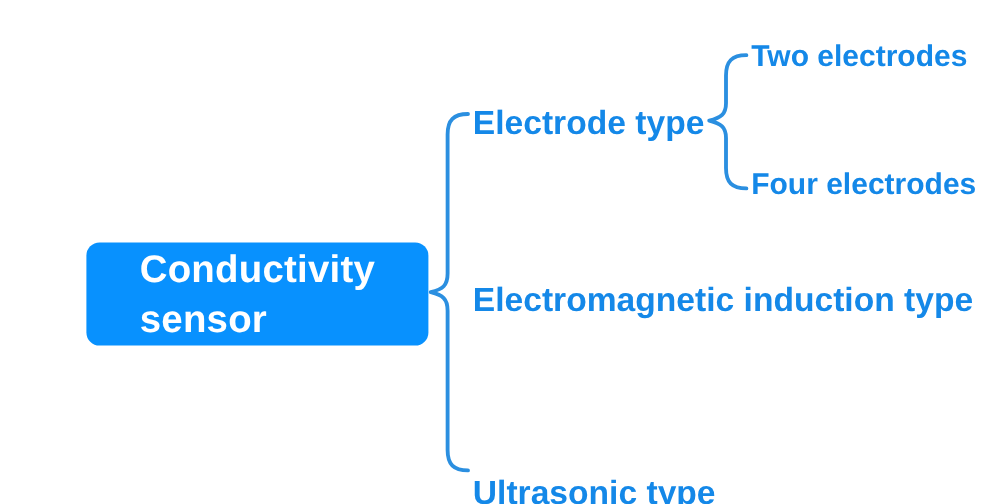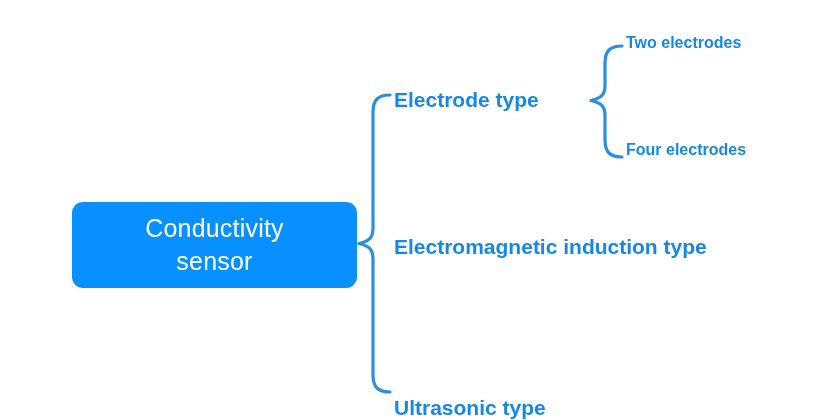--- a/index.html
+++ b/index.html
@@ -34,40 +34,40 @@
     height: 86px;
     background: #0891fe;
     border-radius: 11px;
     display: flex;
     align-items: center;
     justify-content: center;
     box-sizing: border-box;
   }
   .root-node-label {
     color: #ffffff;
-    font-size: 25px;
-    font-weight: normal;
+    font-size: 32px;
+    font-weight: bold;
     line-height: 1.32;
-    text-align: center;
+    text-align: left;
     letter-spacing: 0.2px;
     white-space: pre-line;
   }
   .node-label {
     position: absolute;
     color: #1488e8;
     font-weight: bold;
     white-space: nowrap;
     line-height: 1;
   }
   .level1-label {
-    font-size: 21px;
+    font-size: 28px;
     left: 394px;
   }
   .level2-label {
-    font-size: 16px;
+    font-size: 25px;
     left: 626px;
   }
   #label-electrode-type   { top: 89px; }
   #label-electromagnetic  { top: 236px; }
   #label-ultrasonic       { top: 397px; }
   #label-two-electrodes   { top: 35px; }
   #label-four-electrodes  { top: 142px; }
 </style>
 </head>
 <body>

